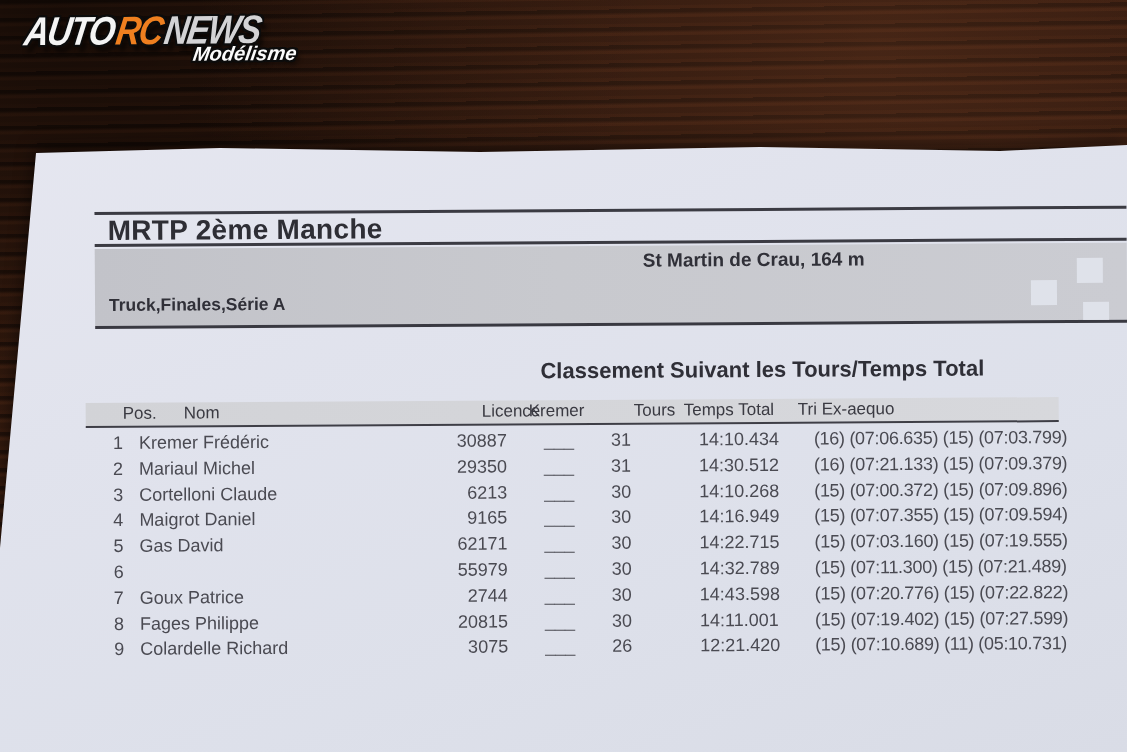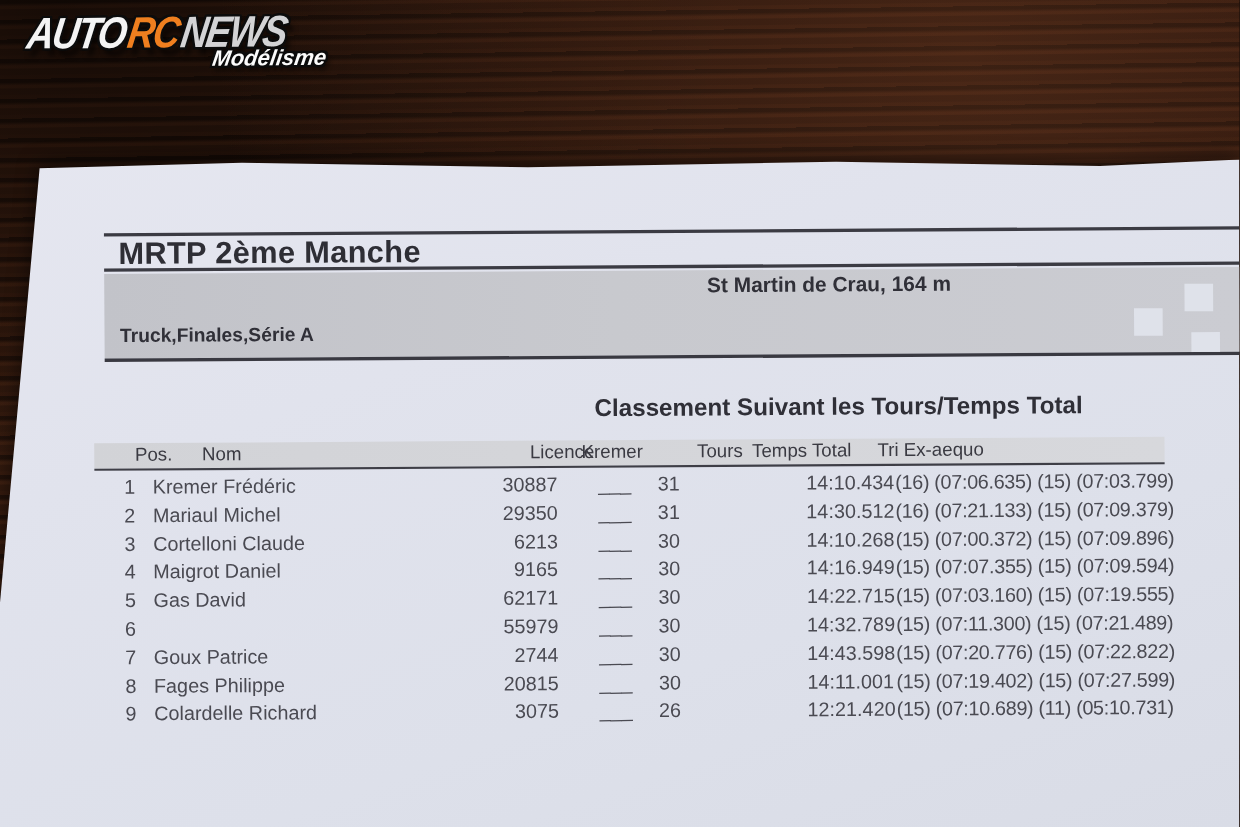--- a/index.html
+++ b/index.html
@@ -51,22 +51,22 @@
   .thead span { position:absolute; top:1px; white-space:nowrap; }
   .h-pos { left:13px;margin-left:24px; }  .h-nom { left:98px; }  .h-lic { left:372px;margin-left:24px; }
   .h-pts { left:443px; } .h-trs { left:512px;margin-left:36px; } .h-tt { left:598px; } .h-tri { left:712px; }
   .rows { left:85px; top:431px; width:1010px; }
   .row { position:relative; height:25.8px; font-size:18px; color:#4a4a52; }
   .row span { position:absolute; top:0; line-height:25.8px; white-space:nowrap; }
   .c-pos { left:0; width:37px; text-align:right; }
   .c-nom { left:53px; }
   .c-lic { left:336px; width:85px; text-align:right; }
   .c-pts { left:458px; width:40px; }
-  .c-trs { left:512px; width:46px; }
-  .c-tt  { left:647px; }
+  .c-trs { left:512px; width:46px; text-align:center; }
+  .c-tt  { left:613px; }
   .c-tri { left:728px; letter-spacing:-0.3px; }
   
   .logo { position:absolute; left:22px; top:10px; transform:rotate(-0.5deg); }
   .logo-line1 { display:flex; transform:skewX(-9deg) scaleX(0.85); transform-origin:left bottom;
                 font-weight:bold; font-style:italic; font-size:40px; line-height:1; letter-spacing:-2px; }
   .lw { text-shadow:
         -2px -2px 0 #0c0c0c, 2px -2px 0 #0c0c0c, -2px 2px 0 #0c0c0c, 2px 2px 0 #0c0c0c,
         -2px 0 0 #0c0c0c, 2px 0 0 #0c0c0c, 0 -2px 0 #0c0c0c, 0 2px 0 #0c0c0c,
         6px 7px 5px rgba(0,0,0,0.6); }
   .lw-auto { color:#f4f4f4; }

